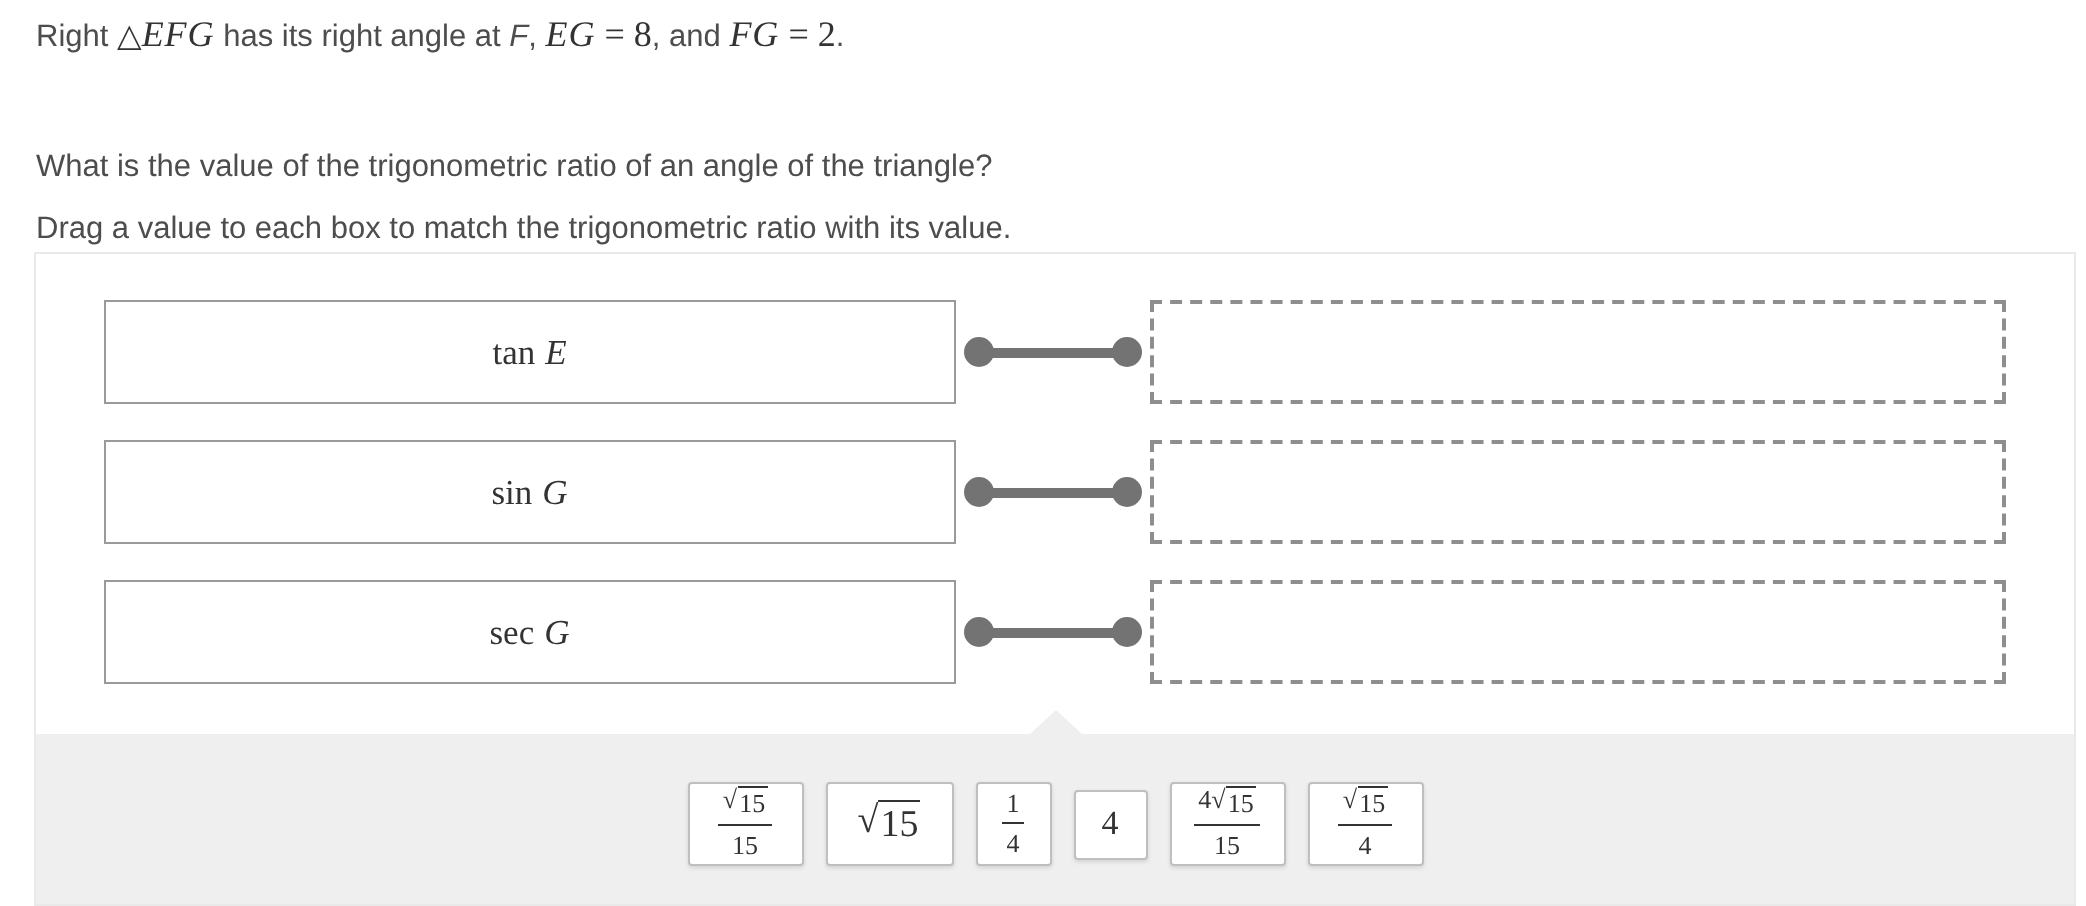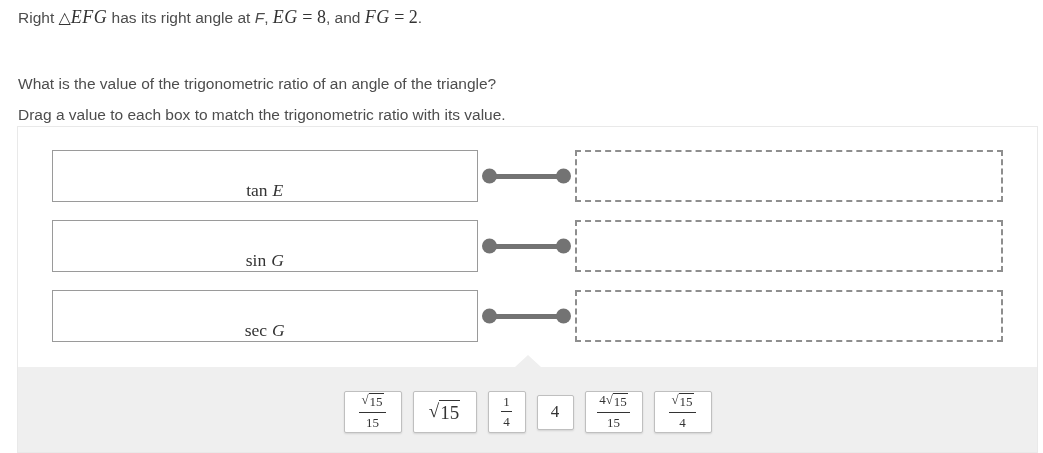--- a/index.html
+++ b/index.html
@@ -16,21 +16,21 @@
   .t-mn  { font-family:"Liberation Serif", serif; font-size:18px; color:#333; }
   .t-tri { font-family:"DejaVu Serif", serif; font-size:16px; color:#333; }
   .t-itsans { font-style:italic; color:#4d4d4d; }
 
   
   .panel { position:absolute; left:17px; top:126px; width:1021px; height:327px;
            background:#fff; border:1px solid #e9e9e9; }
   .rows { position:absolute; left:34px; right:34px; top:23px; }
   .row { display:flex; align-items:stretch; height:52px; margin-bottom:18px; }
   .label-box { width:426px; background:#fff; border:1px solid #9a9a9a;
-               display:flex; align-items:flex-end; justify-content:center;
+               display:flex; align-items:center; justify-content:center;
                font-family:"Liberation Serif", serif; font-size:17.5px; color:#333; }
   .label-box .fn { font-style:normal; }
   .label-box .var { font-style:italic; margin-left:5px; letter-spacing:.5px; }
   .connector { flex:0 0 97px; position:relative; display:flex; align-items:center; }
   .connector-line { height:5px; background:#737373; flex:1; margin:0 12px; position:relative; border-radius:2px; }
   .connector-line::before, .connector-line::after { content:''; position:absolute;
       width:15px; height:15px; border-radius:50%; background:#737373; top:50%; transform:translateY(-50%); }
   .connector-line::before { left:-8px; }
   .connector-line::after  { right:-8px; }
   .drop-box { flex:1; border:2px dashed #8e8e8e; background:#fff; }

